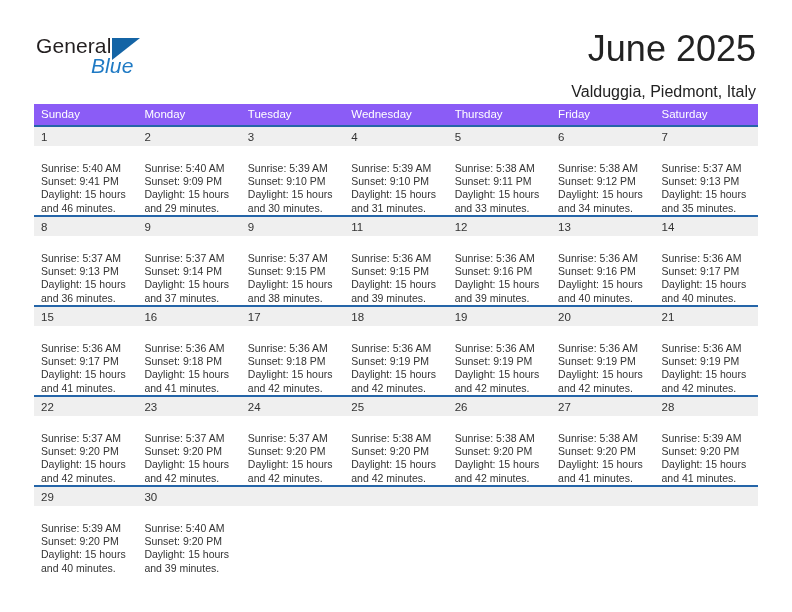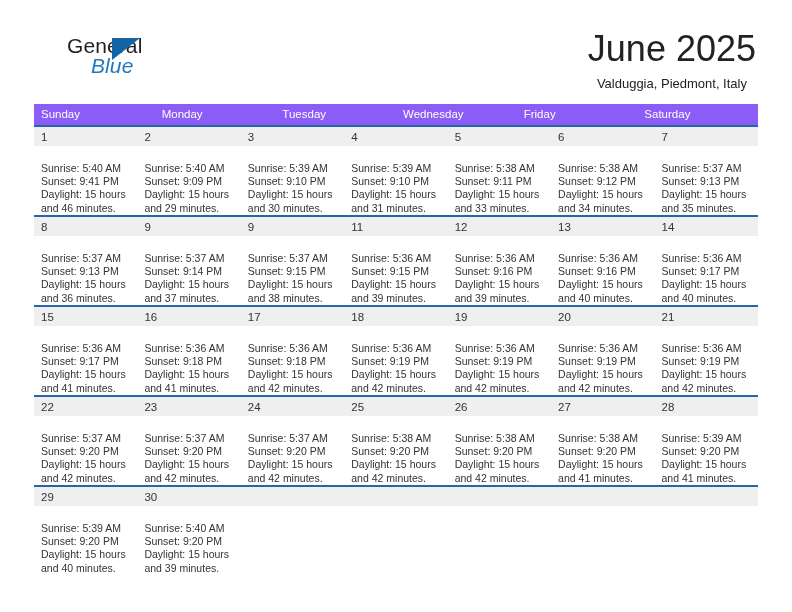--- a/index.html
+++ b/index.html
@@ -33,21 +33,20 @@
     height: 48px;
   }
   .logo-general {
     position: absolute;
     left: 0;
     top: 0;
     font-size: 21px;
     color: #231f20;
     letter-spacing: 0.1px;
     white-space: nowrap;
-    margin-left: 31px;
   }
   .logo-blue {
     position: absolute;
     left: 55px;
     top: 20px;
     font-size: 21px;
     color: #1f7ac4;
     letter-spacing: 0.1px;
     white-space: nowrap;
     font-style: italic;
@@ -68,22 +67,22 @@
     top: 28px;
     text-align: right;
   }
   .cal-title {
     font-size: 36px;
     color: #222222;
     line-height: 1.15;
     white-space: nowrap;
   }
   .cal-subtitle {
-    margin-top: 7px;
-    font-size: 13px;
+    margin-top: 14px;
+    font-size: 16px;
     color: #222222;
     white-space: nowrap;
     text-align: center;
   }
 
   
   .calendar {
     position: absolute;
     left: 34px;
     top: 104px;
@@ -163,20 +162,21 @@
 
   </div>
 
   <div class="calendar">
 
     <div class="dow-row">
       <div class="dow">Sunday</div>
       <div class="dow">Monday</div>
       <div class="dow">Tuesday</div>
       <div class="dow">Wednesday</div>
+      <div class="dow">Thursday</div>
       <div class="dow">Friday</div>
       <div class="dow">Saturday</div>
     </div>
 
     <div class="week">
       <div class="day">
         <div class="day-num-band"><span class="day-num">1</span></div>
         <div class="day-info">
           <div>Sunrise: 5:40 AM</div>
           <div>Sunset: 9:41 PM</div>

